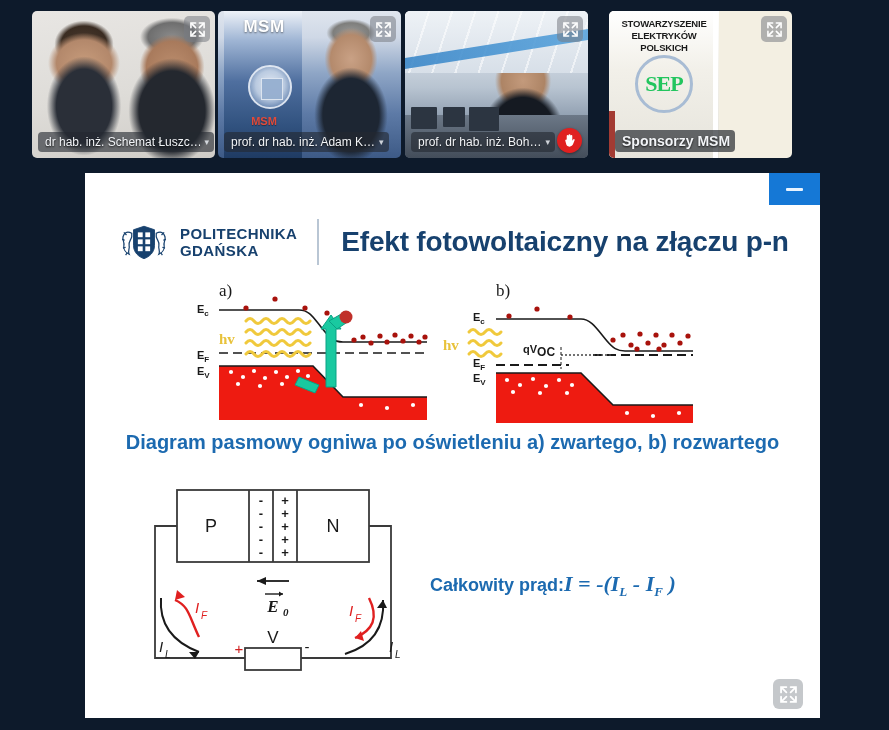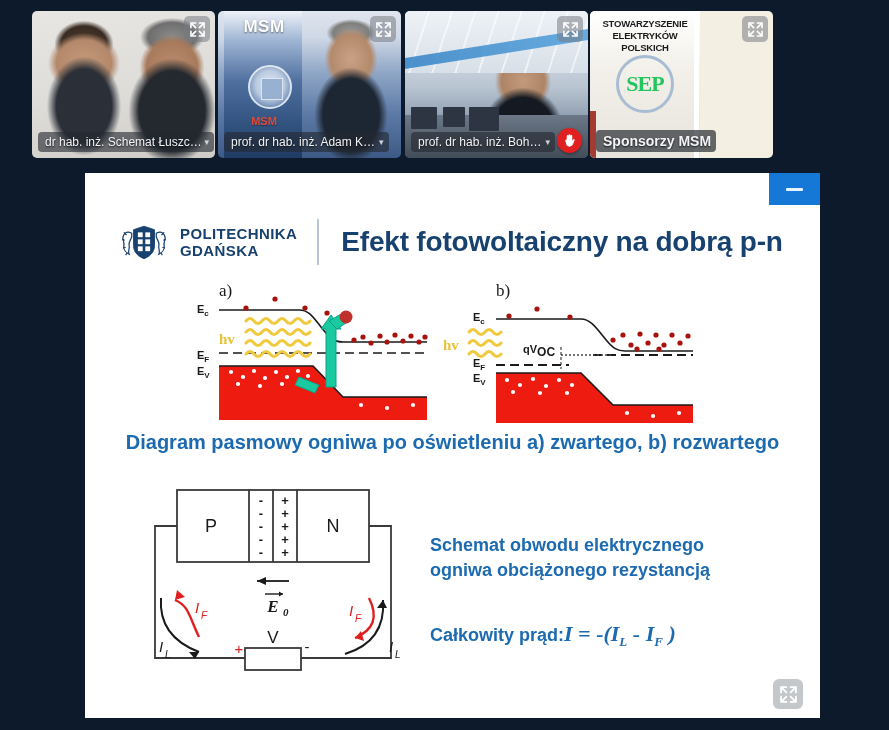--- a/index.html
+++ b/index.html
@@ -20,21 +20,21 @@
     position: relative;
     width: 183px; height: 147px;
     margin-top: 11px;
     border-radius: 5px;
     overflow: hidden;
     flex: none;
   }
   .tile.t1 { margin-left: 32px; }
   .tile.t2 { margin-left: 3px; }
   .tile.t3 { margin-left: 4px; }
-  .tile.t4 { margin-left: 2px; }
+  .tile.t4 { margin-left: 21px; }
 
   .tile-bg { position: absolute; inset: 0; }
 
   
   .t1 .tile-bg {
     background:
       radial-gradient(ellipse 60px 80px at 52px 95px, #2a2f38 0%, #2a2f38 46%, rgba(42,47,56,0) 62%),
       radial-gradient(ellipse 50px 42px at 52px 52px, #c69b7b 0%, #b3886b 55%, rgba(179,136,107,0) 72%),
       radial-gradient(ellipse 38px 30px at 52px 33px, #4a3a2e 0%, #3a2c22 60%, rgba(58,44,34,0) 78%),
       radial-gradient(ellipse 66px 80px at 140px 100px, #24282f 0%, #24282f 50%, rgba(36,40,47,0) 66%),
@@ -379,21 +379,21 @@
             <path d="M46 14 C52 11 55 14 56 18 C57 22 54 24 55 28 C56 32 53 36 49 38 C51 34 48 32 49 28 C50 24 47 22 46 18 Z"></path>
             <path d="M52 16 l3 -3 M54 22 l3 -1 M53 30 l3 1 M51 36 l2 3"></path>
           </g>
         </svg>
         <div class="pg-words">
           <div>POLITECHNIKA</div>
           <div>GDAŃSKA</div>
         </div>
       </div>
       <div class="hdr-div"></div>
-      <div class="slide-title">Efekt fotowoltaiczny na dobrą p-n</div>
+      <div class="slide-title">Efekt fotowoltaiczny na złączu p-n</div>
     </div>
 
     <div class="bands">
 
       <div class="band a">
         <div class="band-label" style="left:28px;top:4px">a)</div>
         <div class="elab" style="left:6px;top:26px">
           <span>E</span><sub>c</sub>
         </div>
         <div class="elab" style="left:6px;top:72px">
@@ -585,24 +585,20 @@
         <text x="222" y="142" font-family="Liberation Sans, sans-serif" font-style="italic" font-size="10" fill="#e02020">F</text>
 
         <path d="M212 174 C238 166 252 148 250 120" fill="none" stroke="#1a1a1a" stroke-width="2"></path>
         <path d="M250 120 l-6 8 l10 0 Z" fill="#1a1a1a"></path>
         <text x="256" y="172" font-family="Liberation Sans, sans-serif" font-style="italic" font-size="15" fill="#1a1a1a">I</text>
         <text x="262" y="178" font-family="Liberation Sans, sans-serif" font-style="italic" font-size="10" fill="#1a1a1a">L</text>
       </svg>
     </div>
 
     <div class="lower-text">
-      <div class="l1">
-        <div>Schemat obwodu elektrycznego</div>
-        <div>ogniwa obciążonego rezystancją</div>
-      </div>
       <div class="l2">
         <span>Całkowity prąd:</span>
         <span class="formula">
           <span>I</span>
           <span>= -(</span><span>I</span><sub>L</sub>
           <span>-</span>
           <span>I</span><sub>F</sub>
           <span>)</span>
         </span>
       </div>

